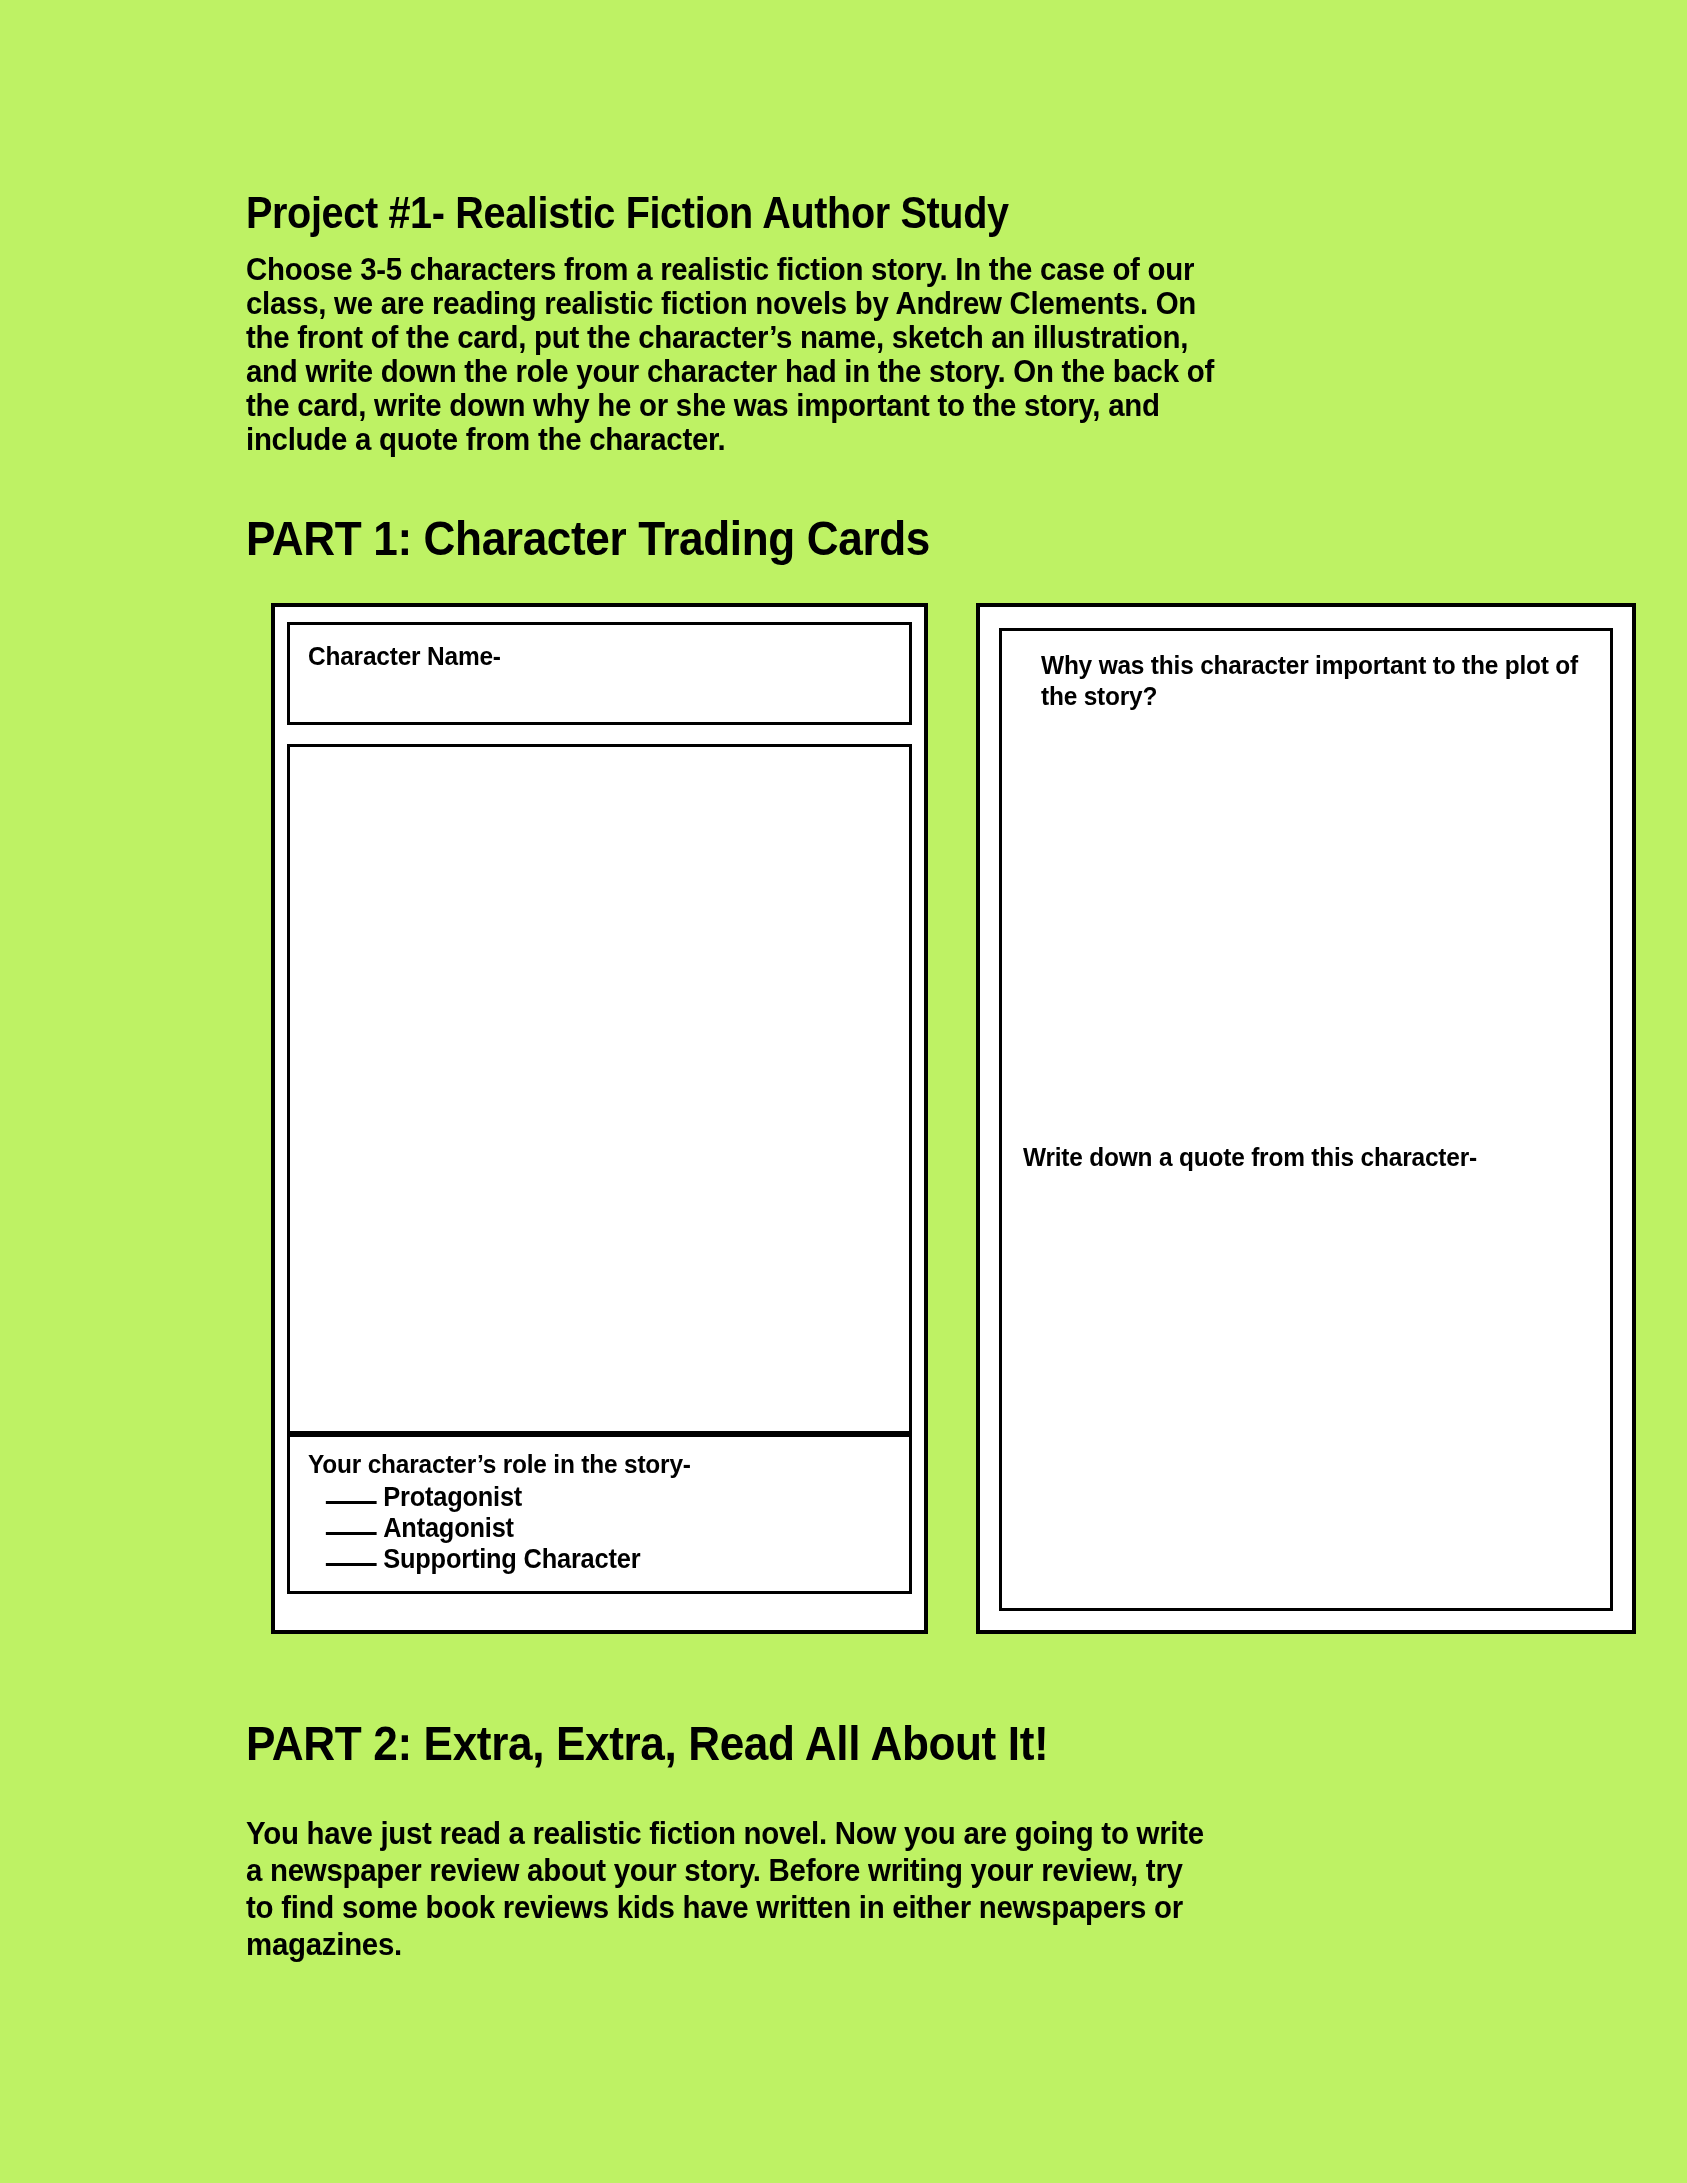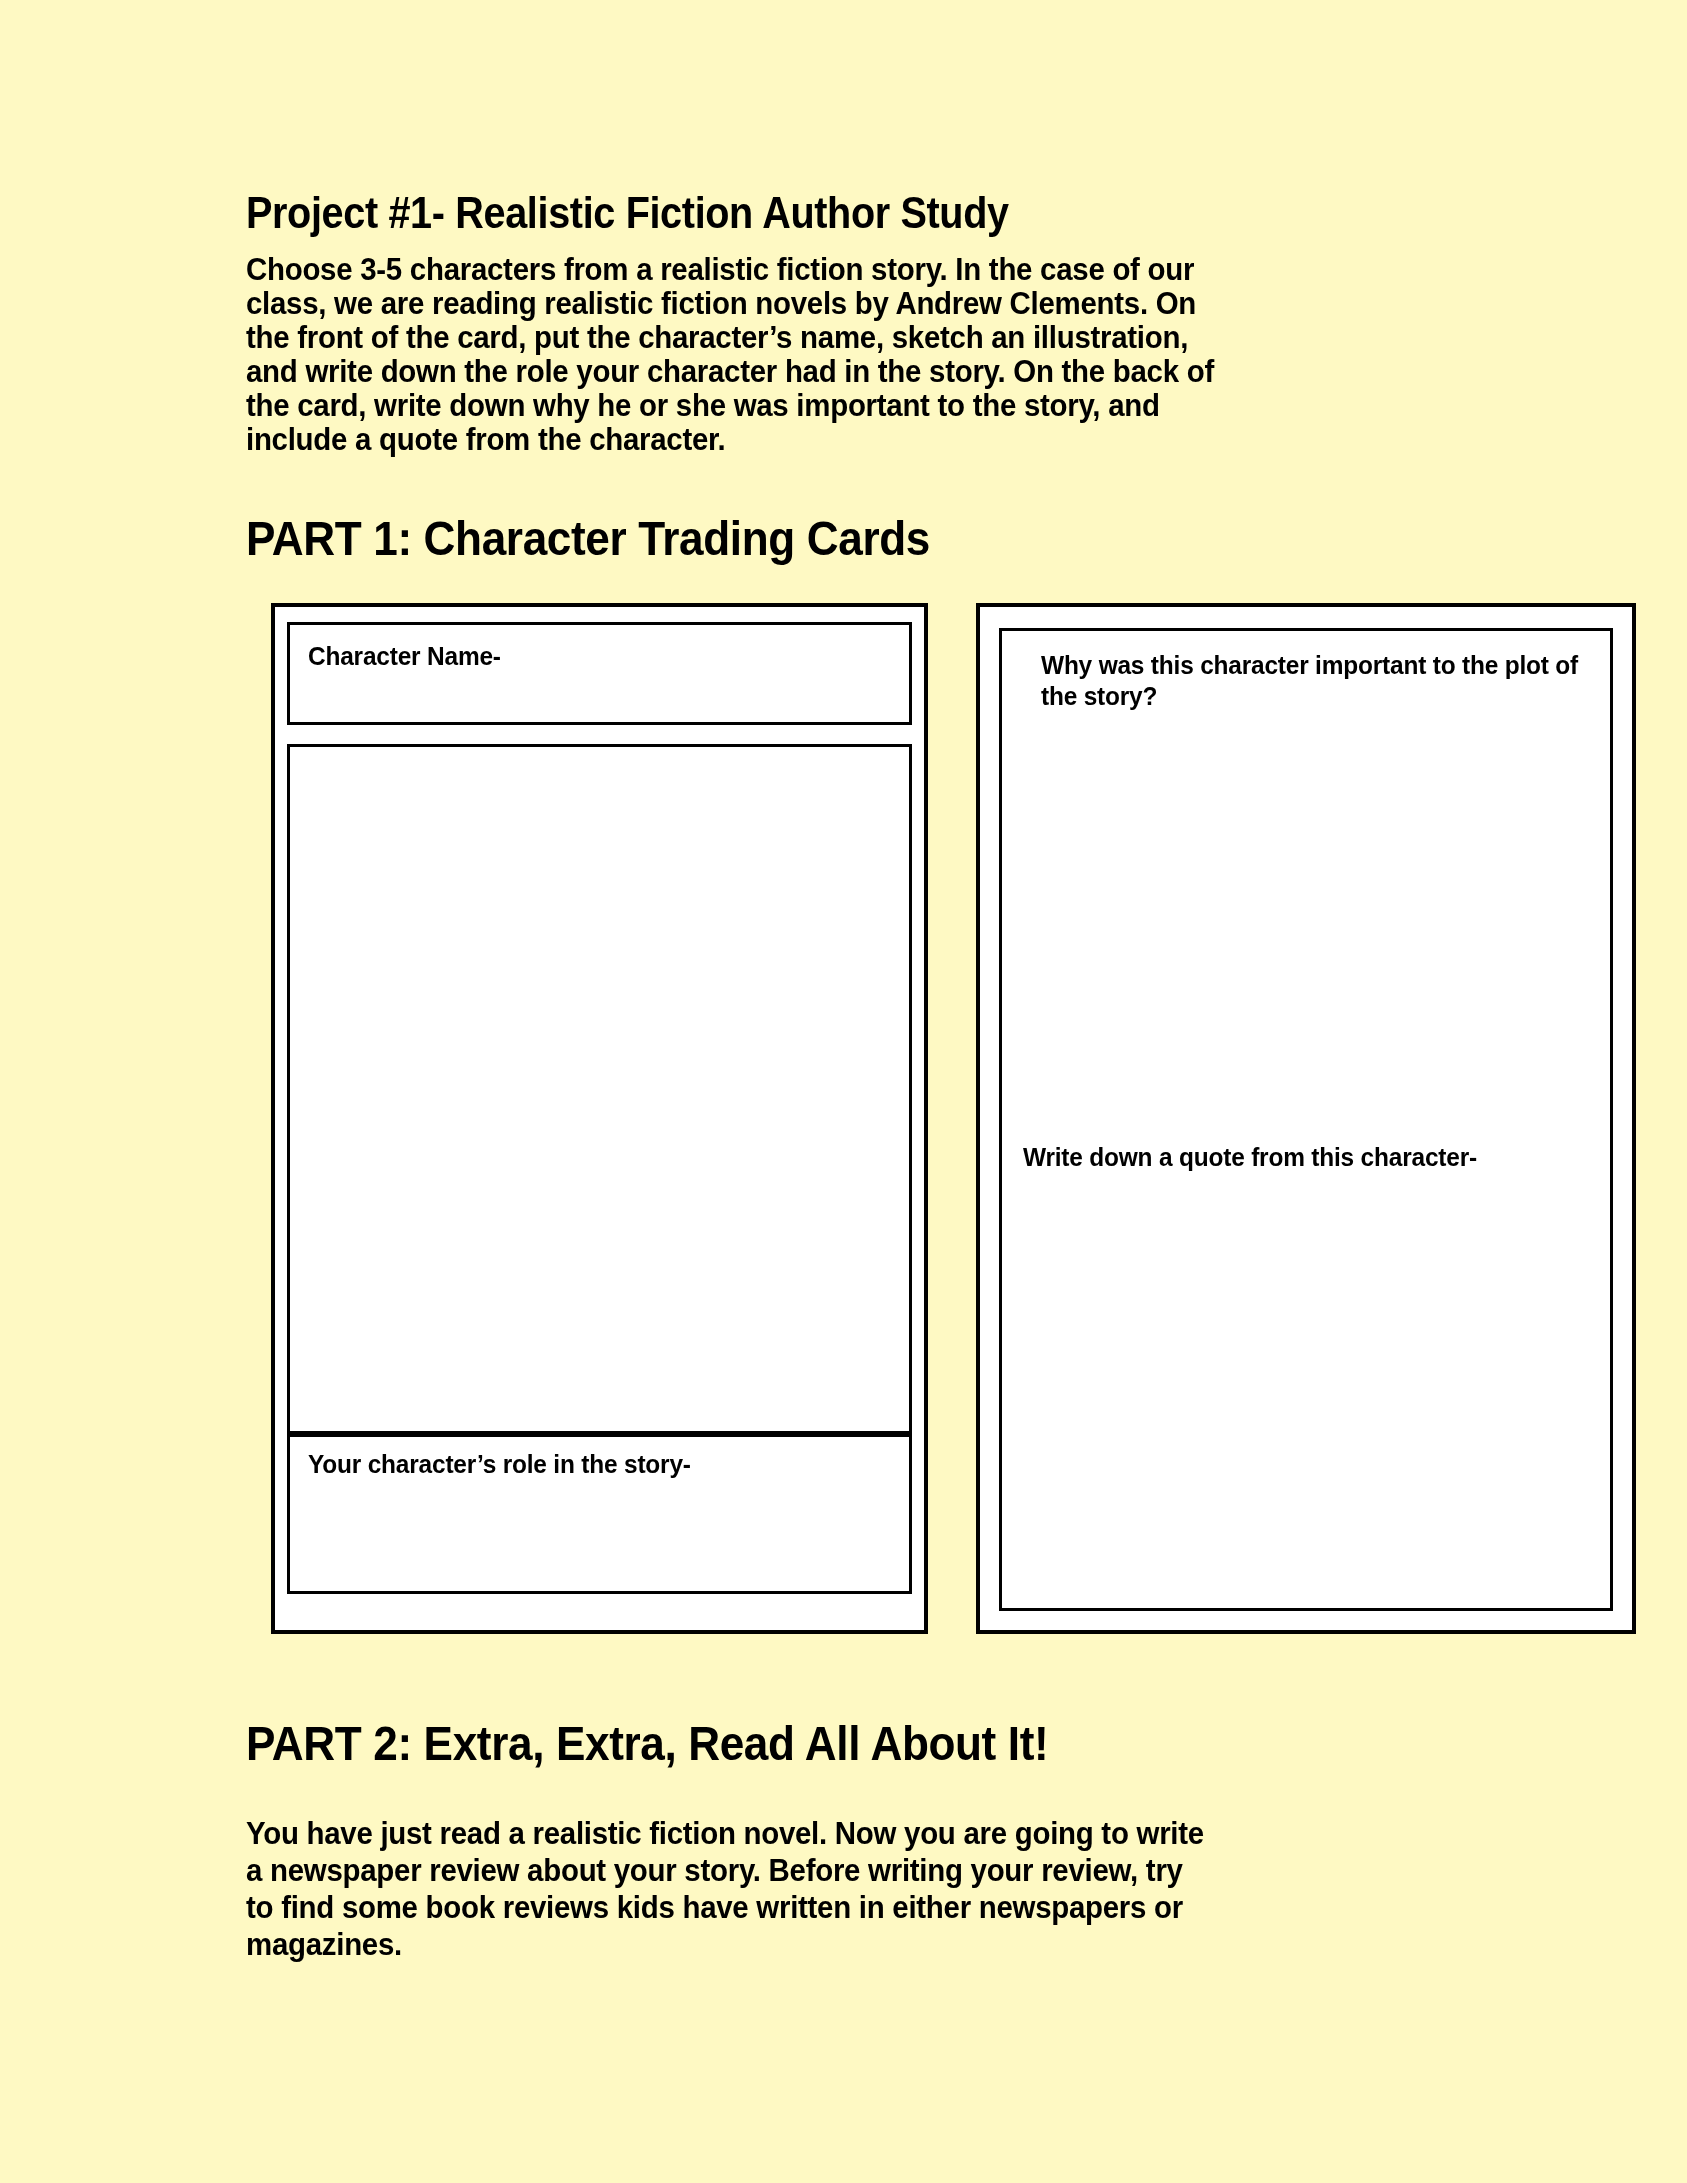--- a/index.html
+++ b/index.html
@@ -12,21 +12,21 @@
   body {
     font-family: "Liberation Sans", sans-serif;
     color: #000000;
   }
 
   #page {
     position: relative;
     width: 1687px;
     height: 2184px;
     margin: 0 auto;
-    background: #fef9c3;
+    background: #bef264;
     overflow: hidden;
   }
 
   
   .hv {
     font-family: "Liberation Sans", sans-serif;
     font-weight: bold;
     font-stretch: condensed;
     transform-origin: left top;
     color: #000;
@@ -215,20 +215,31 @@
         <span class="card-label hv">Character Name-</span>
       </div>
 
       <div id="sketch-box" class="inner-box">
         <span class="card-label hv"></span>
       </div>
 
       <div id="role-box" class="inner-box">
         <span class="card-label hv">Your character’s role in the story-</span>
 
+        <div id="role-list">
+          <span class="role-line hv">
+            <span class="blank-rule"></span><span>Protagonist</span>
+          </span>
+          <span class="role-line hv">
+            <span class="blank-rule"></span><span>Antagonist</span>
+          </span>
+          <span class="role-line hv">
+            <span class="blank-rule"></span><span>Supporting Character</span>
+          </span>
+        </div>
       </div>
 
     </div>
 
     <div id="card-back" class="card-outer">
 
       <div id="back-box" class="inner-box">
 
         <span class="card-label wrap hv">Why was this character important to the plot of the story?</span>
 

